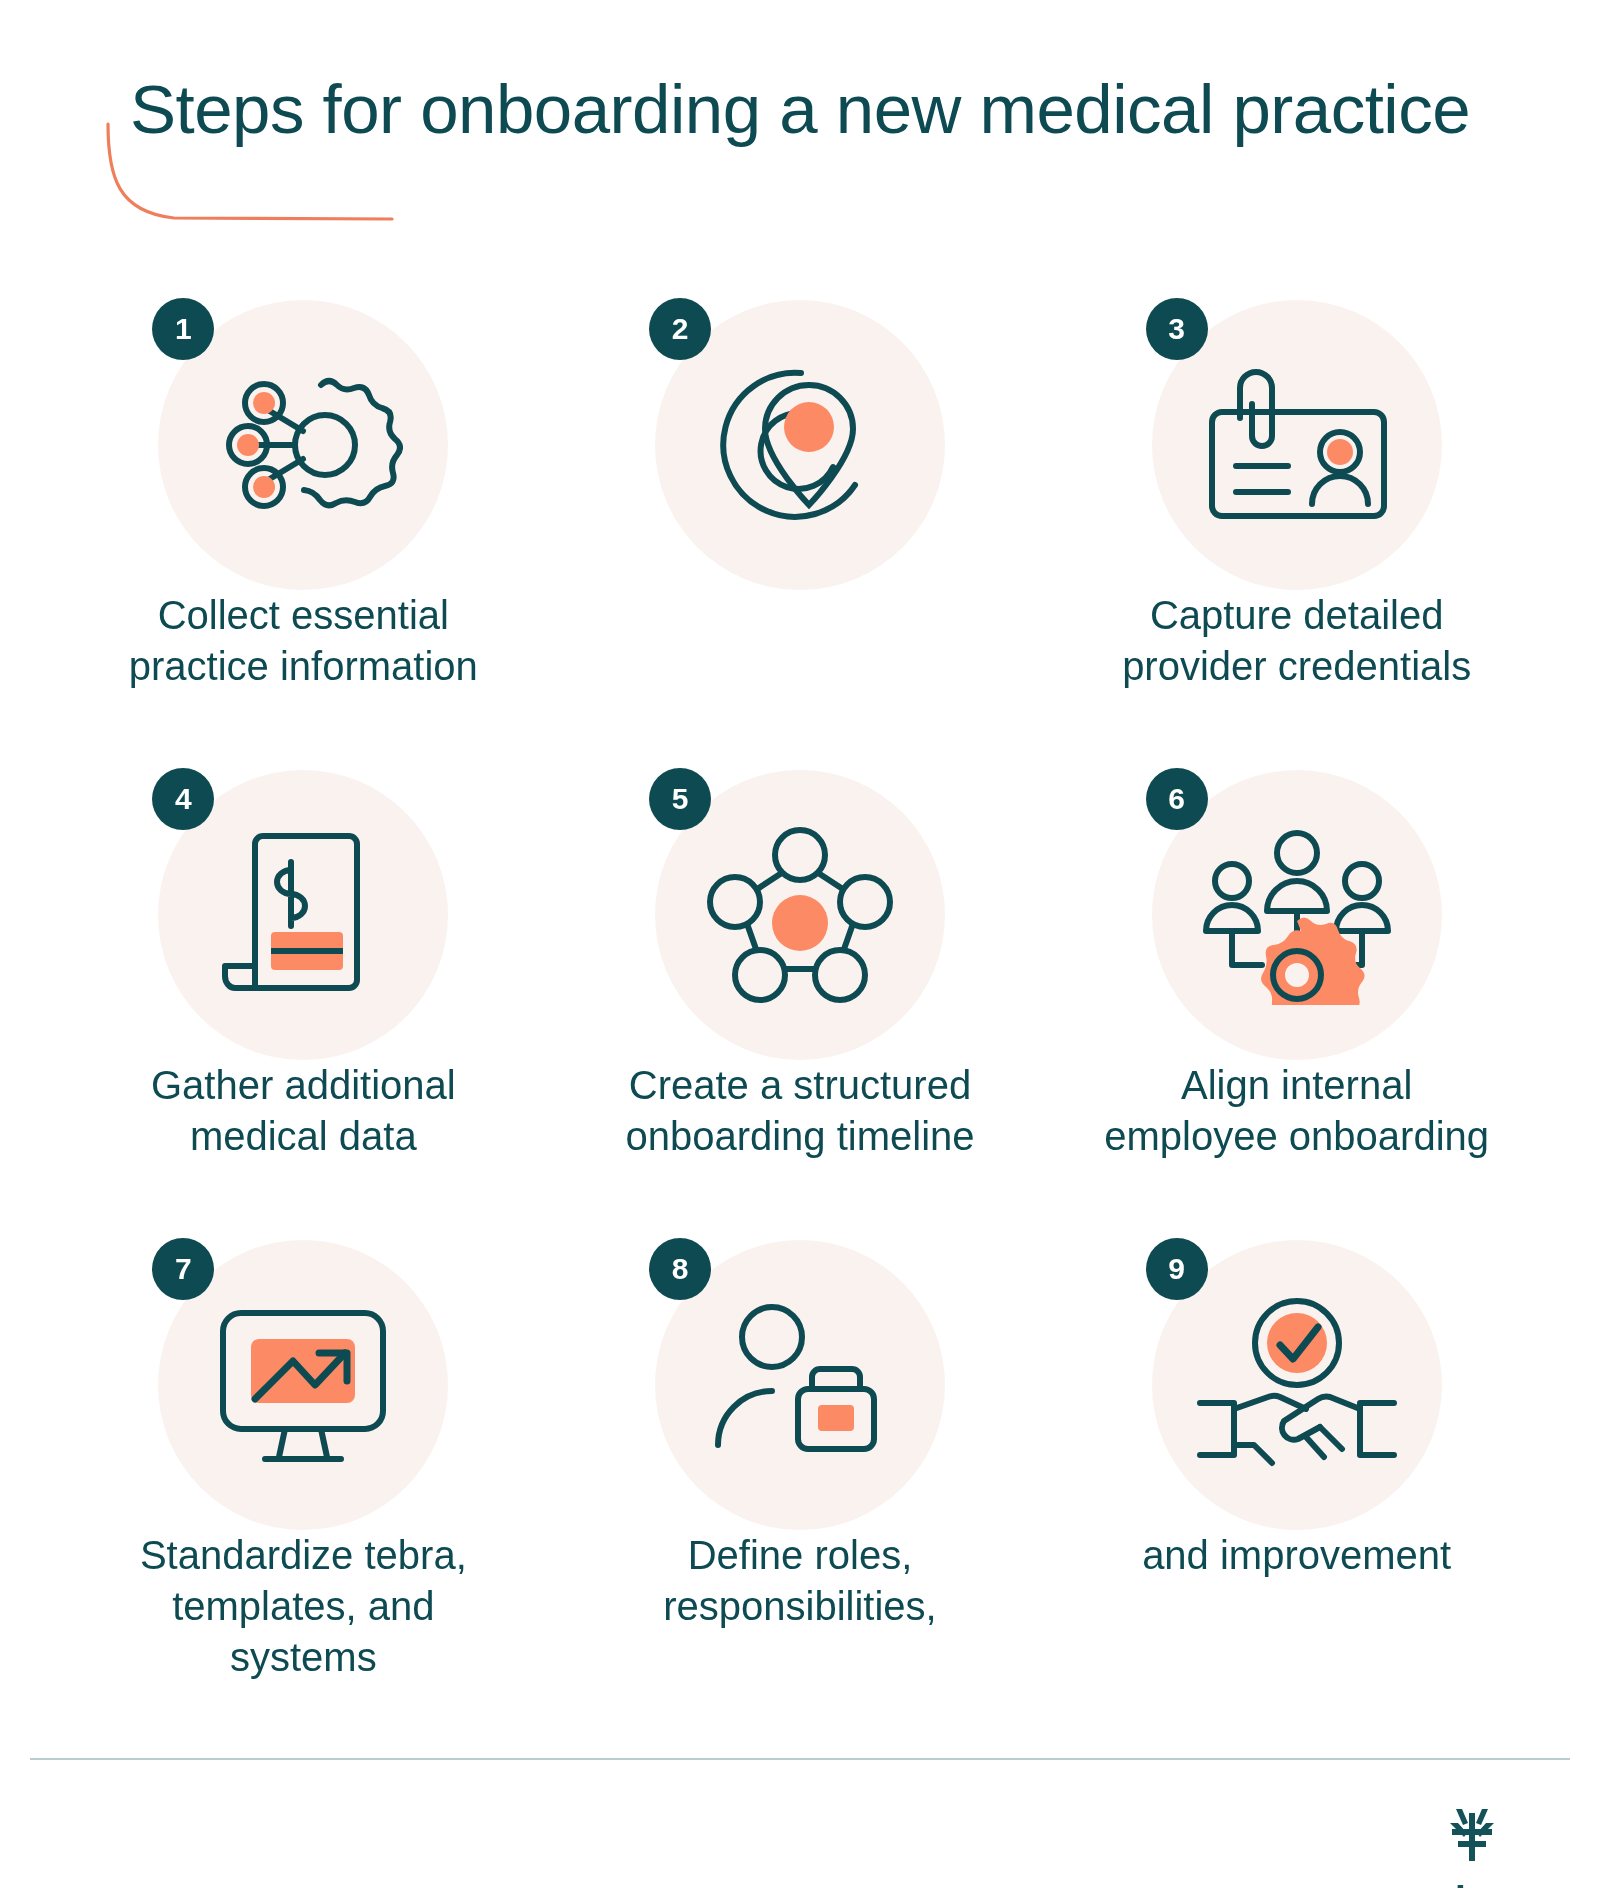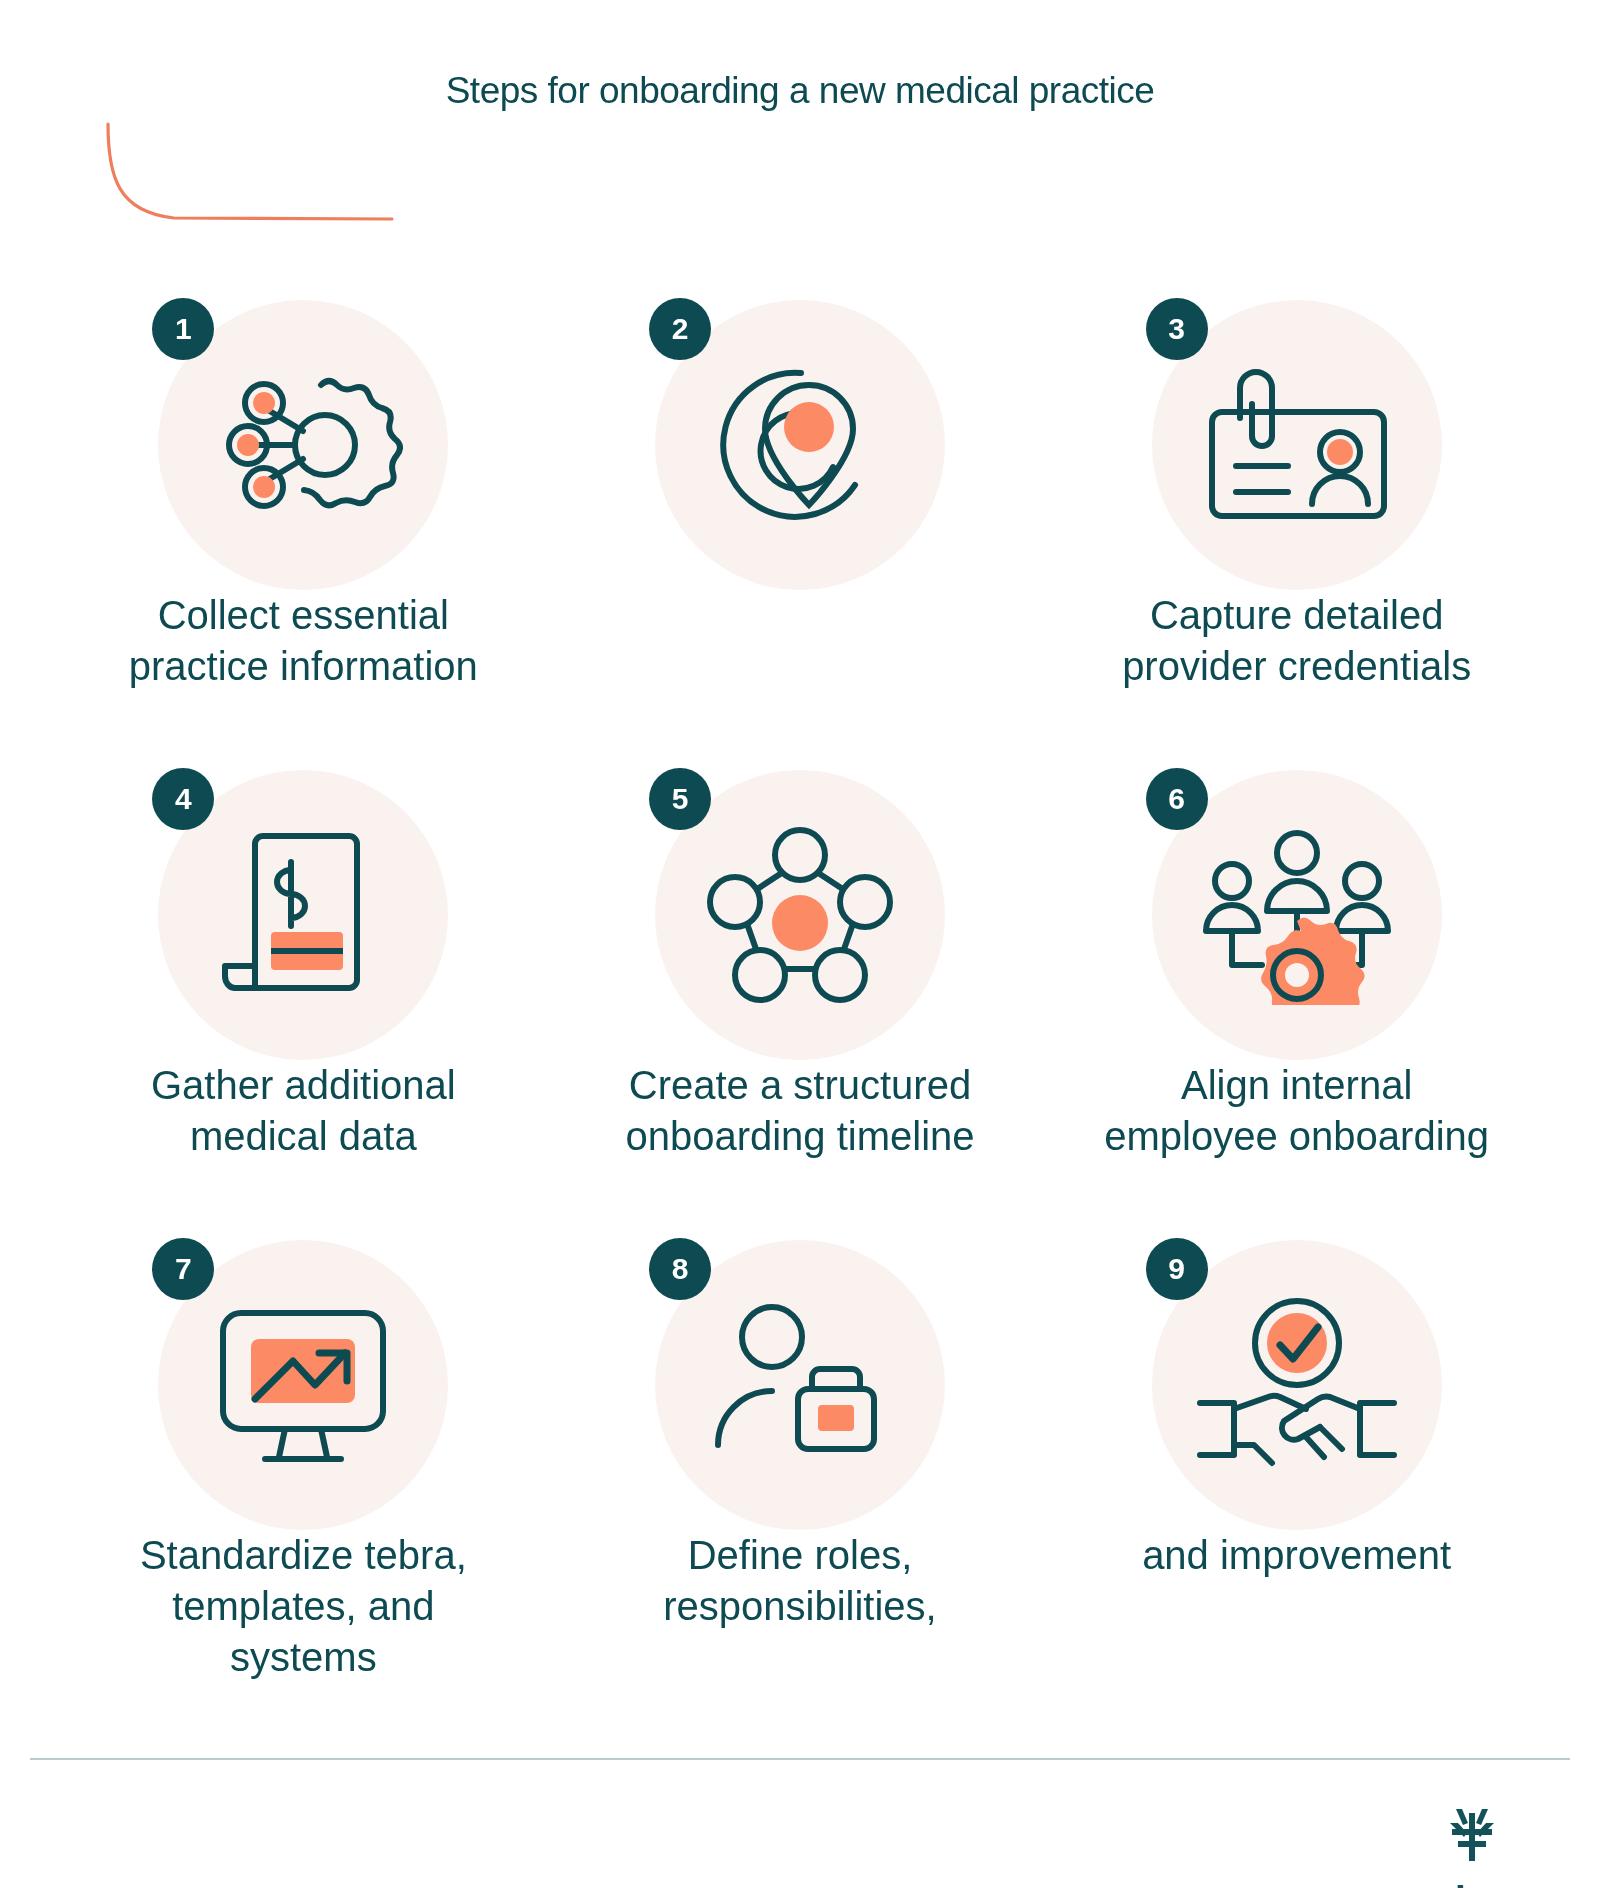--- a/index.html
+++ b/index.html
@@ -12,21 +12,21 @@
     position:relative;
   }
   .canvas{position:relative;width:1600px;height:1888px;}
 
   
   .header{position:relative;height:250px;}
   .page-title{
     position:absolute;
     top:70px;left:0;width:1600px;
     text-align:center;
-    font-size:37px;
+    font-size:69px;
     font-weight:400;
     letter-spacing:-0.5px;
     color:#0d4a52;
     line-height:1.15;
   }
   .swoosh{
     position:absolute;
     left:104px;top:122px;
     width:290px;height:105px;
   }

